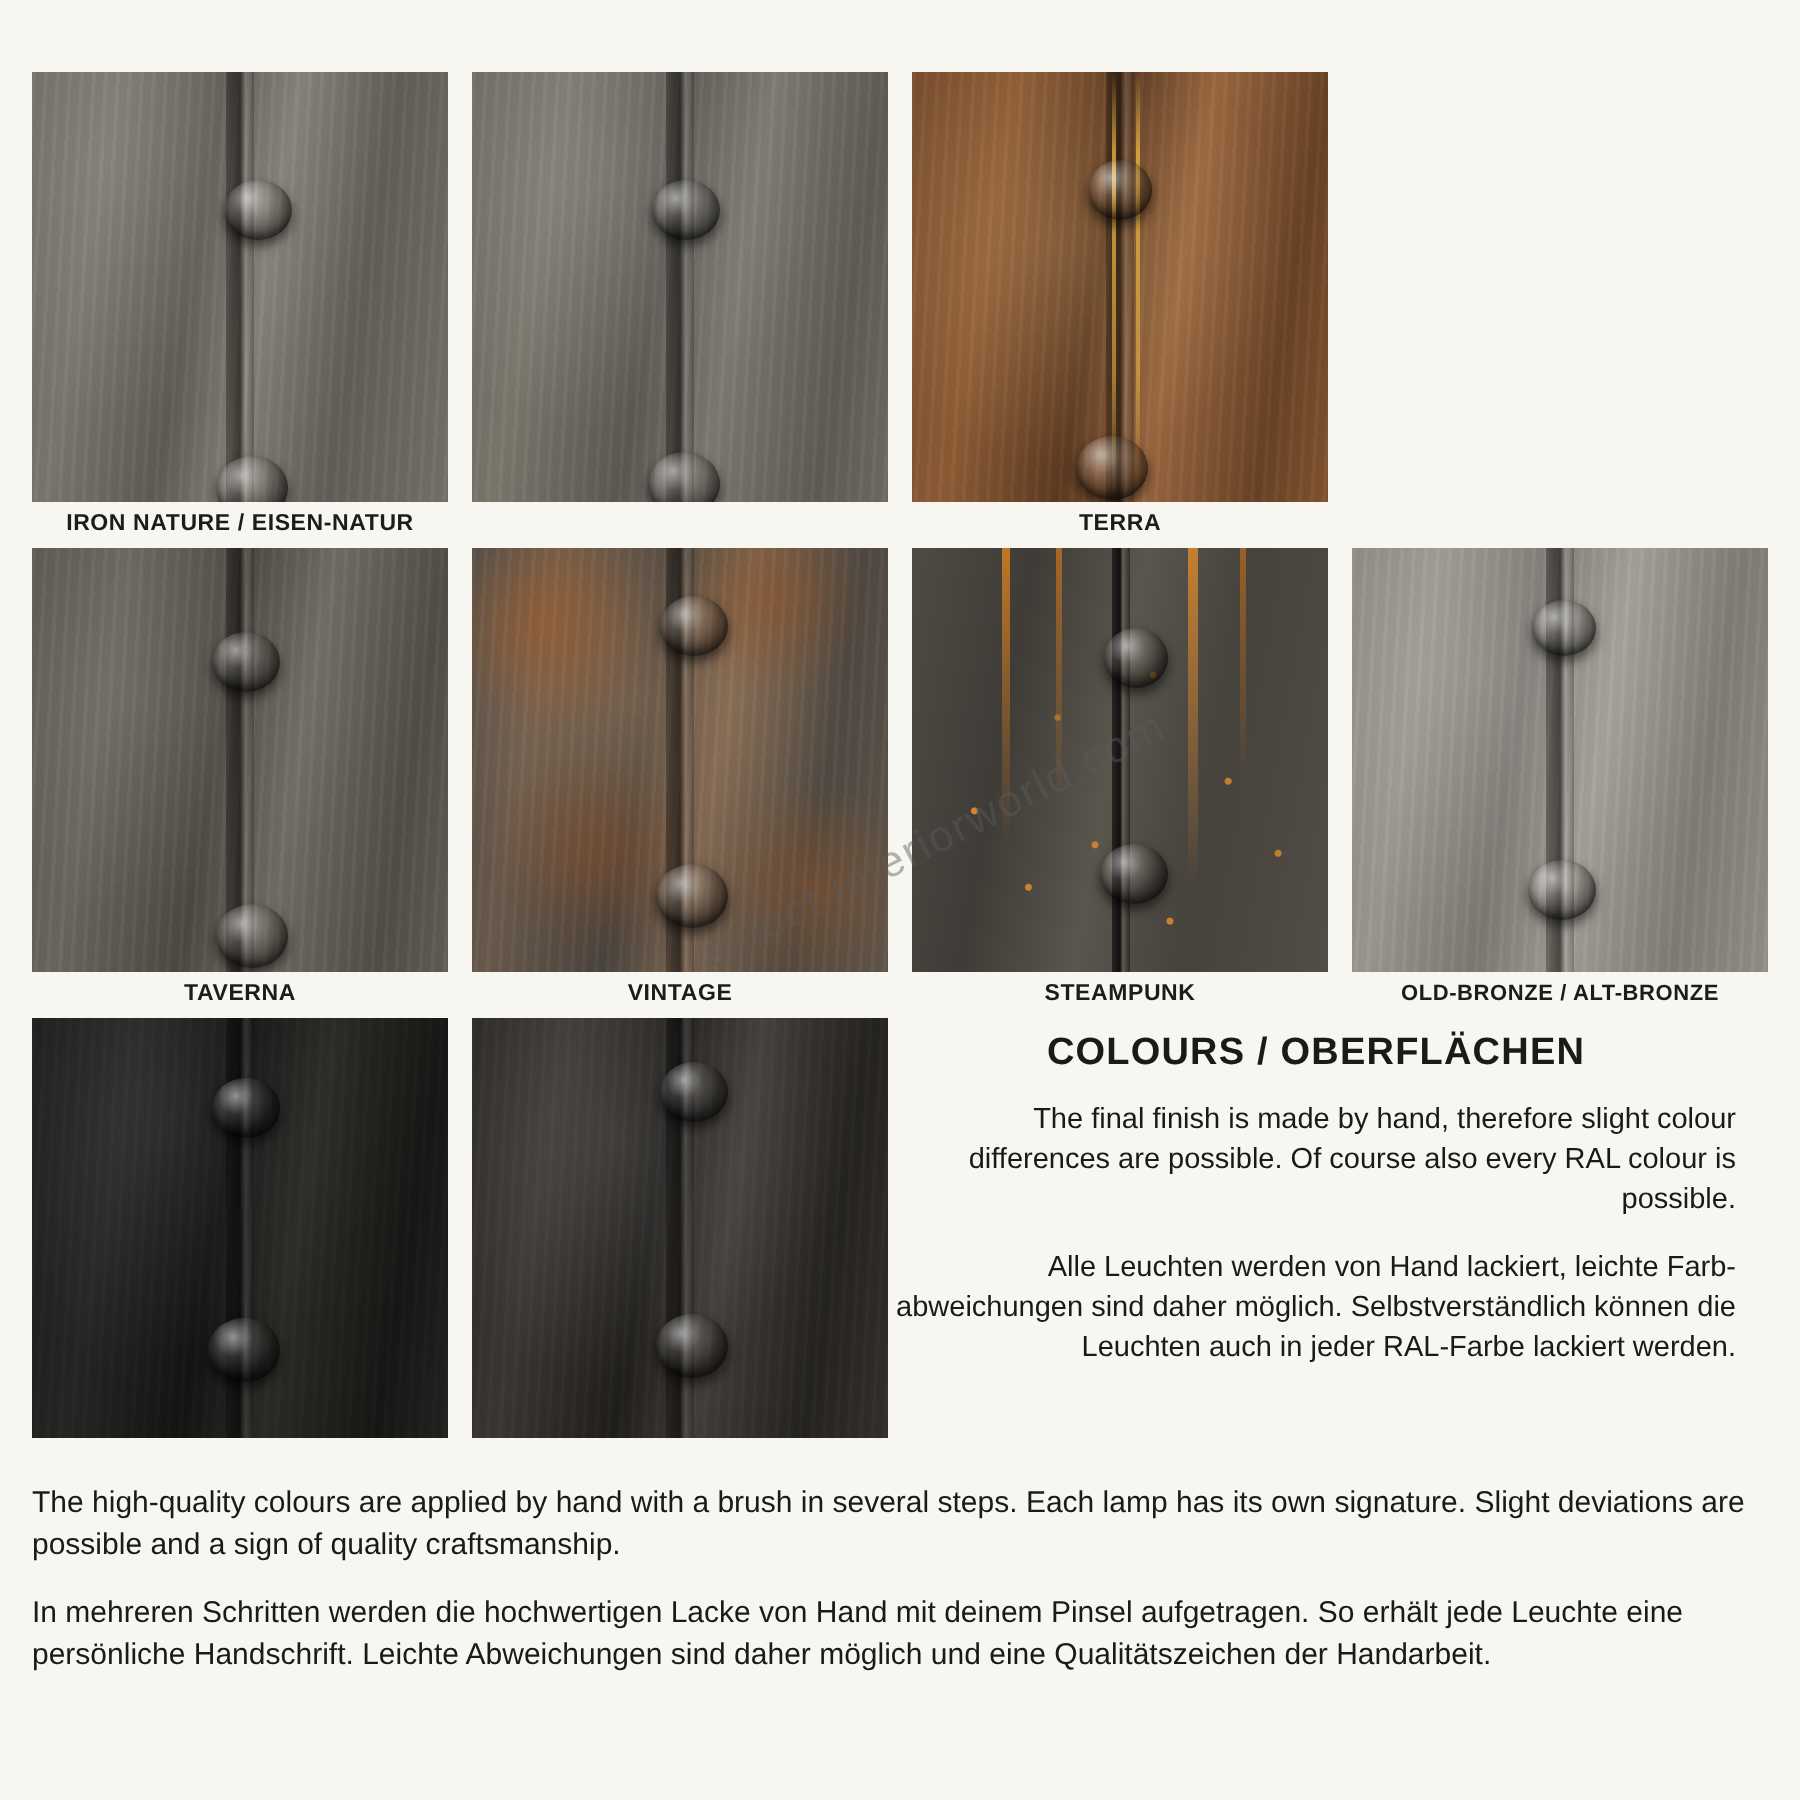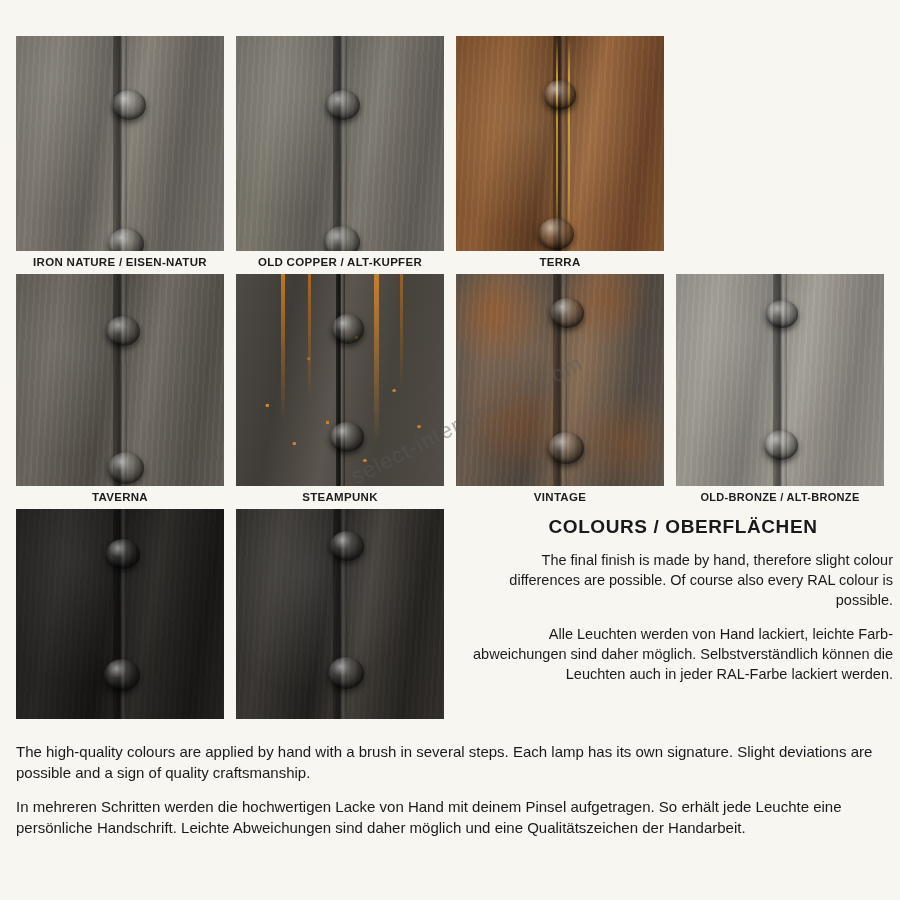--- a/index.html
+++ b/index.html
@@ -182,21 +182,21 @@
     position: absolute;
     top: 0;
     height: 40px;
     width: 3px;
     background: rgba(44,120,112,.75);
   }
 
   
   .info {
     position: absolute;
-    left: 473px;
+    left: 448px;
     top: 516px;
     width: 420px;
   }
   .info h2 {
     margin: 0 0 12px 0;
     font-size: 19px;
     letter-spacing: .6px;
     text-align: center;
     font-weight: bold;
   }
@@ -256,21 +256,20 @@
 
 
       <div class="cell">
         <div class="swatch">
           <div class="plate f-oldcopper"></div>
           <div class="streaks"></div>
           <div class="seam soft"></div>
           <div class="rivet" style="left:90px; top:54px; width:34px; height:30px;"></div>
           <div class="rivet" style="left:88px; top:190px; width:36px; height:32px;"></div>
         </div>
-        <div class="caption">OLD COPPER / ALT-KUPFER</div>
       </div>
 
       <div class="cell">
         <div class="swatch">
           <div class="plate f-terra"></div>
           <div class="streaks"></div>
           <div class="seam soft"></div>
           <div class="gold-line" style="left:100px;"></div>
           <div class="gold-line" style="left:112px;"></div>
           <div class="rivet" style="left:88px; top:44px; width:32px; height:30px;"></div>
@@ -285,47 +284,47 @@
 
       <div class="cell">
         <div class="swatch">
           <div class="plate f-taverna"></div>
           <div class="streaks"></div>
           <div class="seam soft"></div>
           <div class="rivet" style="left:90px; top:42px; width:34px; height:30px;"></div>
           <div class="rivet" style="left:92px; top:178px; width:36px; height:32px;"></div>
         </div>
         <div class="caption">TAVERNA</div>
+      </div>
+
+      <div class="cell">
+        <div class="swatch">
+          <div class="plate f-vintage"></div>
+          <div class="rust"></div>
+          <div class="streaks"></div>
+          <div class="seam soft"></div>
+          <div class="rivet" style="left:94px; top:24px; width:34px; height:30px;"></div>
+          <div class="rivet" style="left:92px; top:158px; width:36px; height:32px;"></div>
+        </div>
+        <div class="caption">VINTAGE</div>
       </div>
 
       <div class="cell">
         <div class="swatch">
           <div class="plate f-steampunk"></div>
           <div class="drips"></div>
           <div class="seam"></div>
           <div class="rivet" style="left:96px; top:40px; width:32px; height:30px;"></div>
           <div class="rivet" style="left:94px; top:148px; width:34px; height:30px;"></div>
         </div>
         <div class="caption">STEAMPUNK</div>
       </div>
 
       <div class="cell">
         <div class="swatch">
-          <div class="plate f-vintage"></div>
-          <div class="rust"></div>
-          <div class="streaks"></div>
-          <div class="seam soft"></div>
-          <div class="rivet" style="left:94px; top:24px; width:34px; height:30px;"></div>
-          <div class="rivet" style="left:92px; top:158px; width:36px; height:32px;"></div>
-        </div>
-        <div class="caption">VINTAGE</div>
-      </div>
-
-      <div class="cell">
-        <div class="swatch">
           <div class="plate f-oldbronze"></div>
           <div class="streaks"></div>
           <div class="seam soft"></div>
           <div class="rivet" style="left:90px; top:26px; width:32px; height:28px;"></div>
           <div class="rivet" style="left:88px; top:156px; width:34px; height:30px;"></div>
         </div>
         <div class="caption small">OLD-BRONZE / ALT-BRONZE</div>
       </div>
 
     </div>

